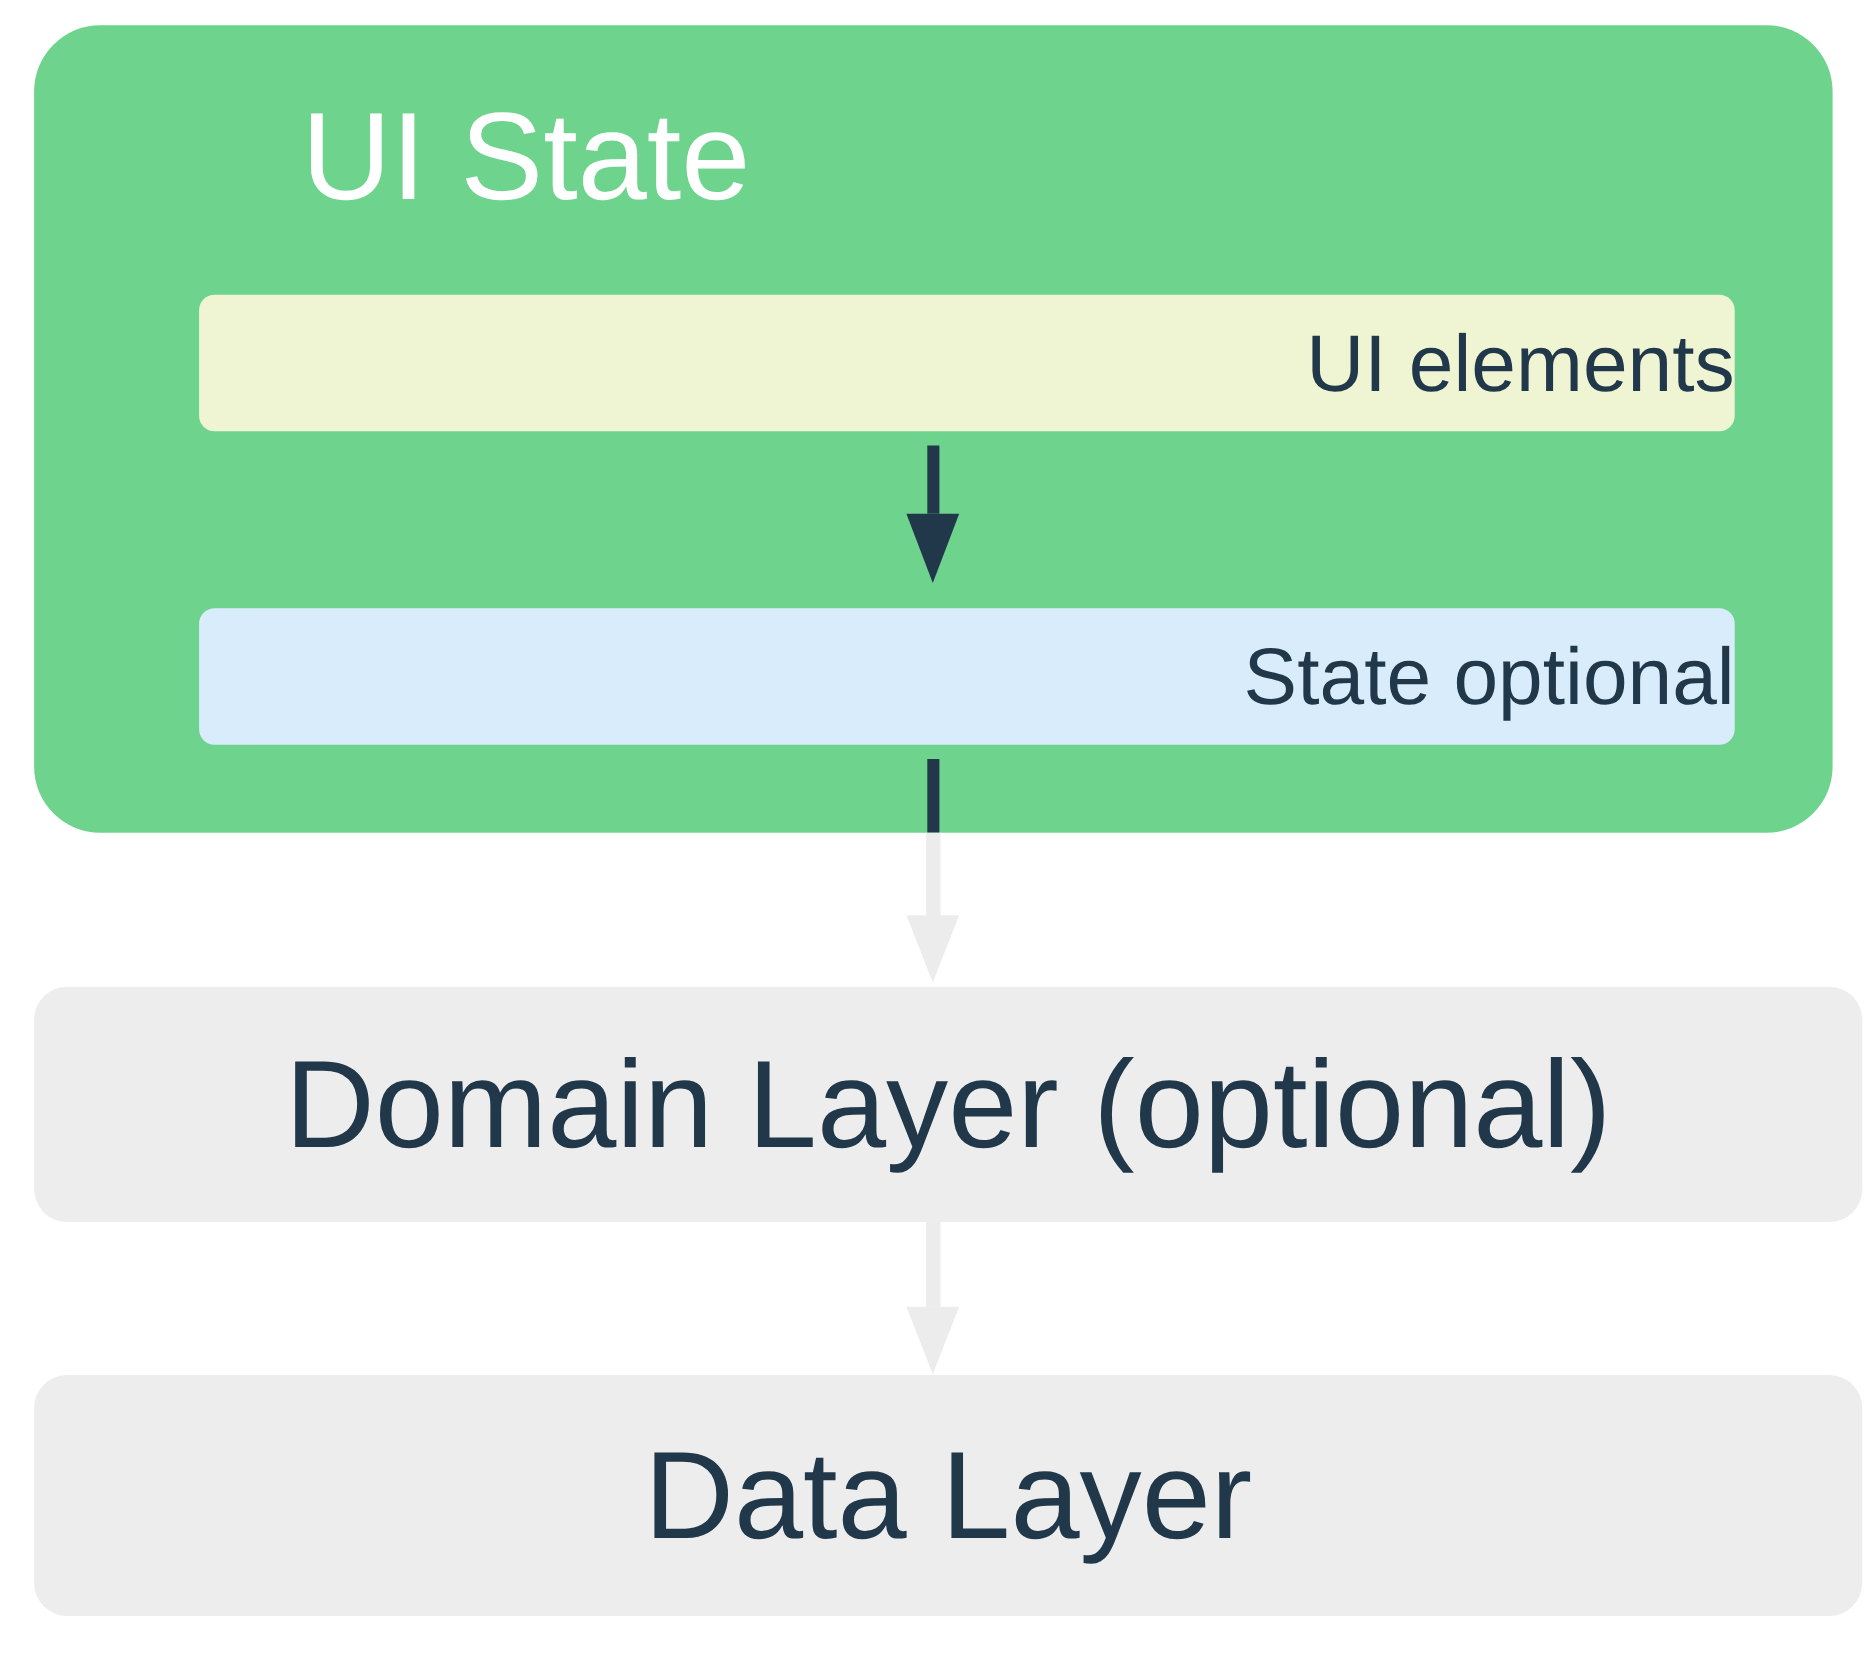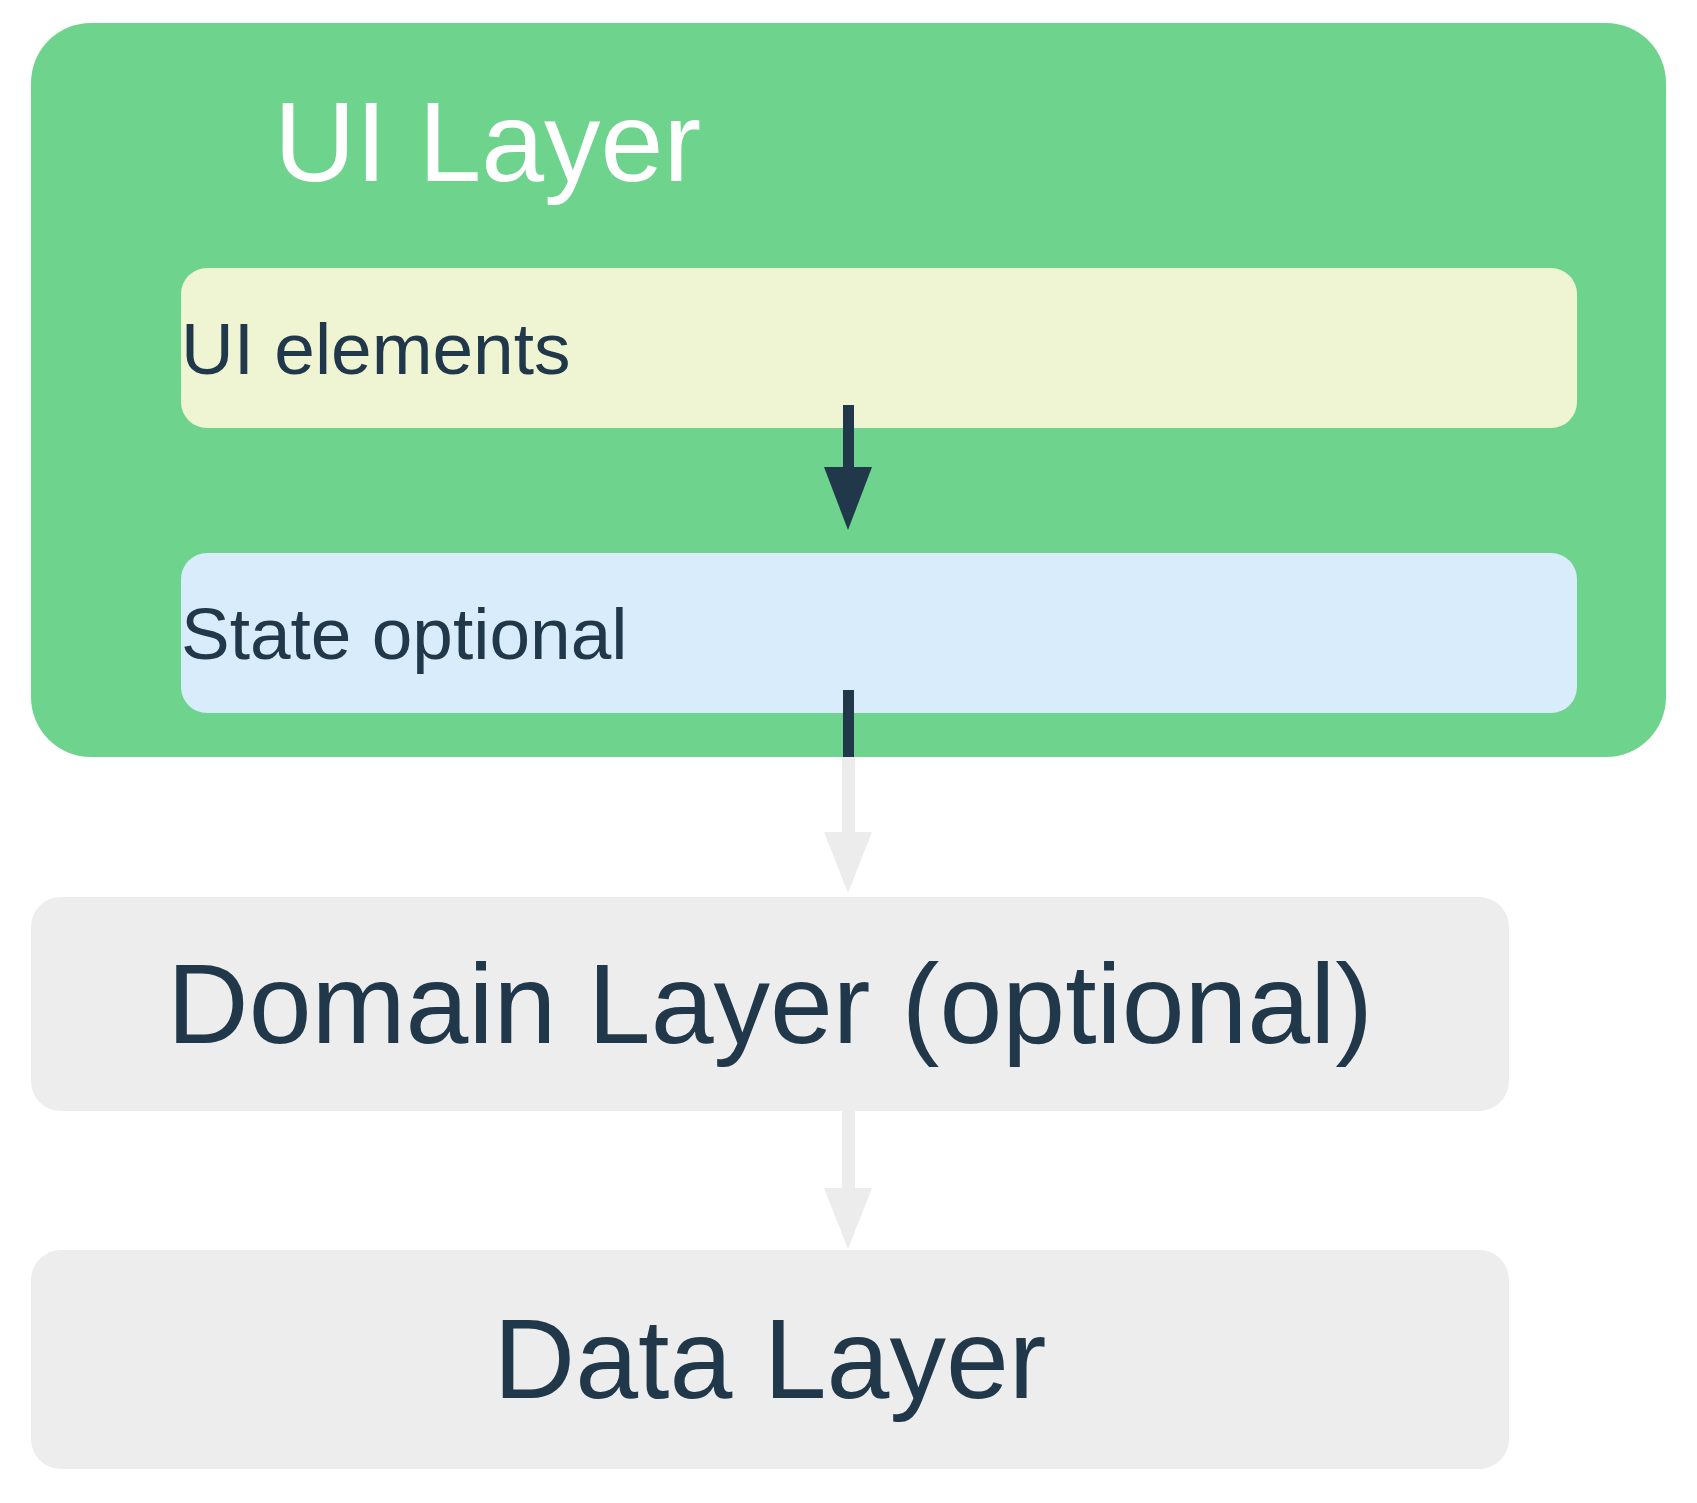--- a/index.html
+++ b/index.html
@@ -33,39 +33,39 @@
     line-height: 1;
     color: #ffffff;
     letter-spacing: 0px;
     white-space: nowrap;
   }
   
   .inner-box {
     position: absolute;
     left: 150px;
     width: 1396px;
-    height: 160px;
-    border-radius: 26px;
+    height: 124px;
+    border-radius: 14px;
     display: flex;
     align-items: center;
-    justify-content: flex-start;
+    justify-content: flex-end;
   }
   .ui-elements-box   { top: 245px; background: #eff5d3; }
   .state-holders-box { top: 530px; background: #d9ecfc; }
   .inner-box .label {
     font-size: 73px;
     line-height: 1;
     color: #20384a;
     white-space: nowrap;
   }
   
   .layer-box {
     position: absolute;
     left: 31px;
-    width: 1478px;
+    width: 1662px;
     background: #ededed;
     border-radius: 30px;
     display: flex;
     align-items: center;
     justify-content: center;
   }
   .domain-layer-box { top: 897px;  height: 214px; }
   .data-layer-box   { top: 1250px; height: 219px; }
   .layer-box .label {
     font-size: 113px;
@@ -99,21 +99,21 @@
 
   .shaft-3      { top: 1111px; height: 77px; }
   .arrowhead-3  { top: 1188px; }
 </style>
 </head>
 <body>
 
 <div class="canvas">
 
   <div class="ui-layer-box">
-    <div class="ui-layer-title">UI Layer</div>
+    <div class="ui-layer-title">UI State</div>
 
     <div class="inner-box ui-elements-box">
       <span class="label">UI elements</span>
     </div>
 
     <div class="inner-box state-holders-box">
       <span class="label">State optional</span>
     </div>
   </div>
 

